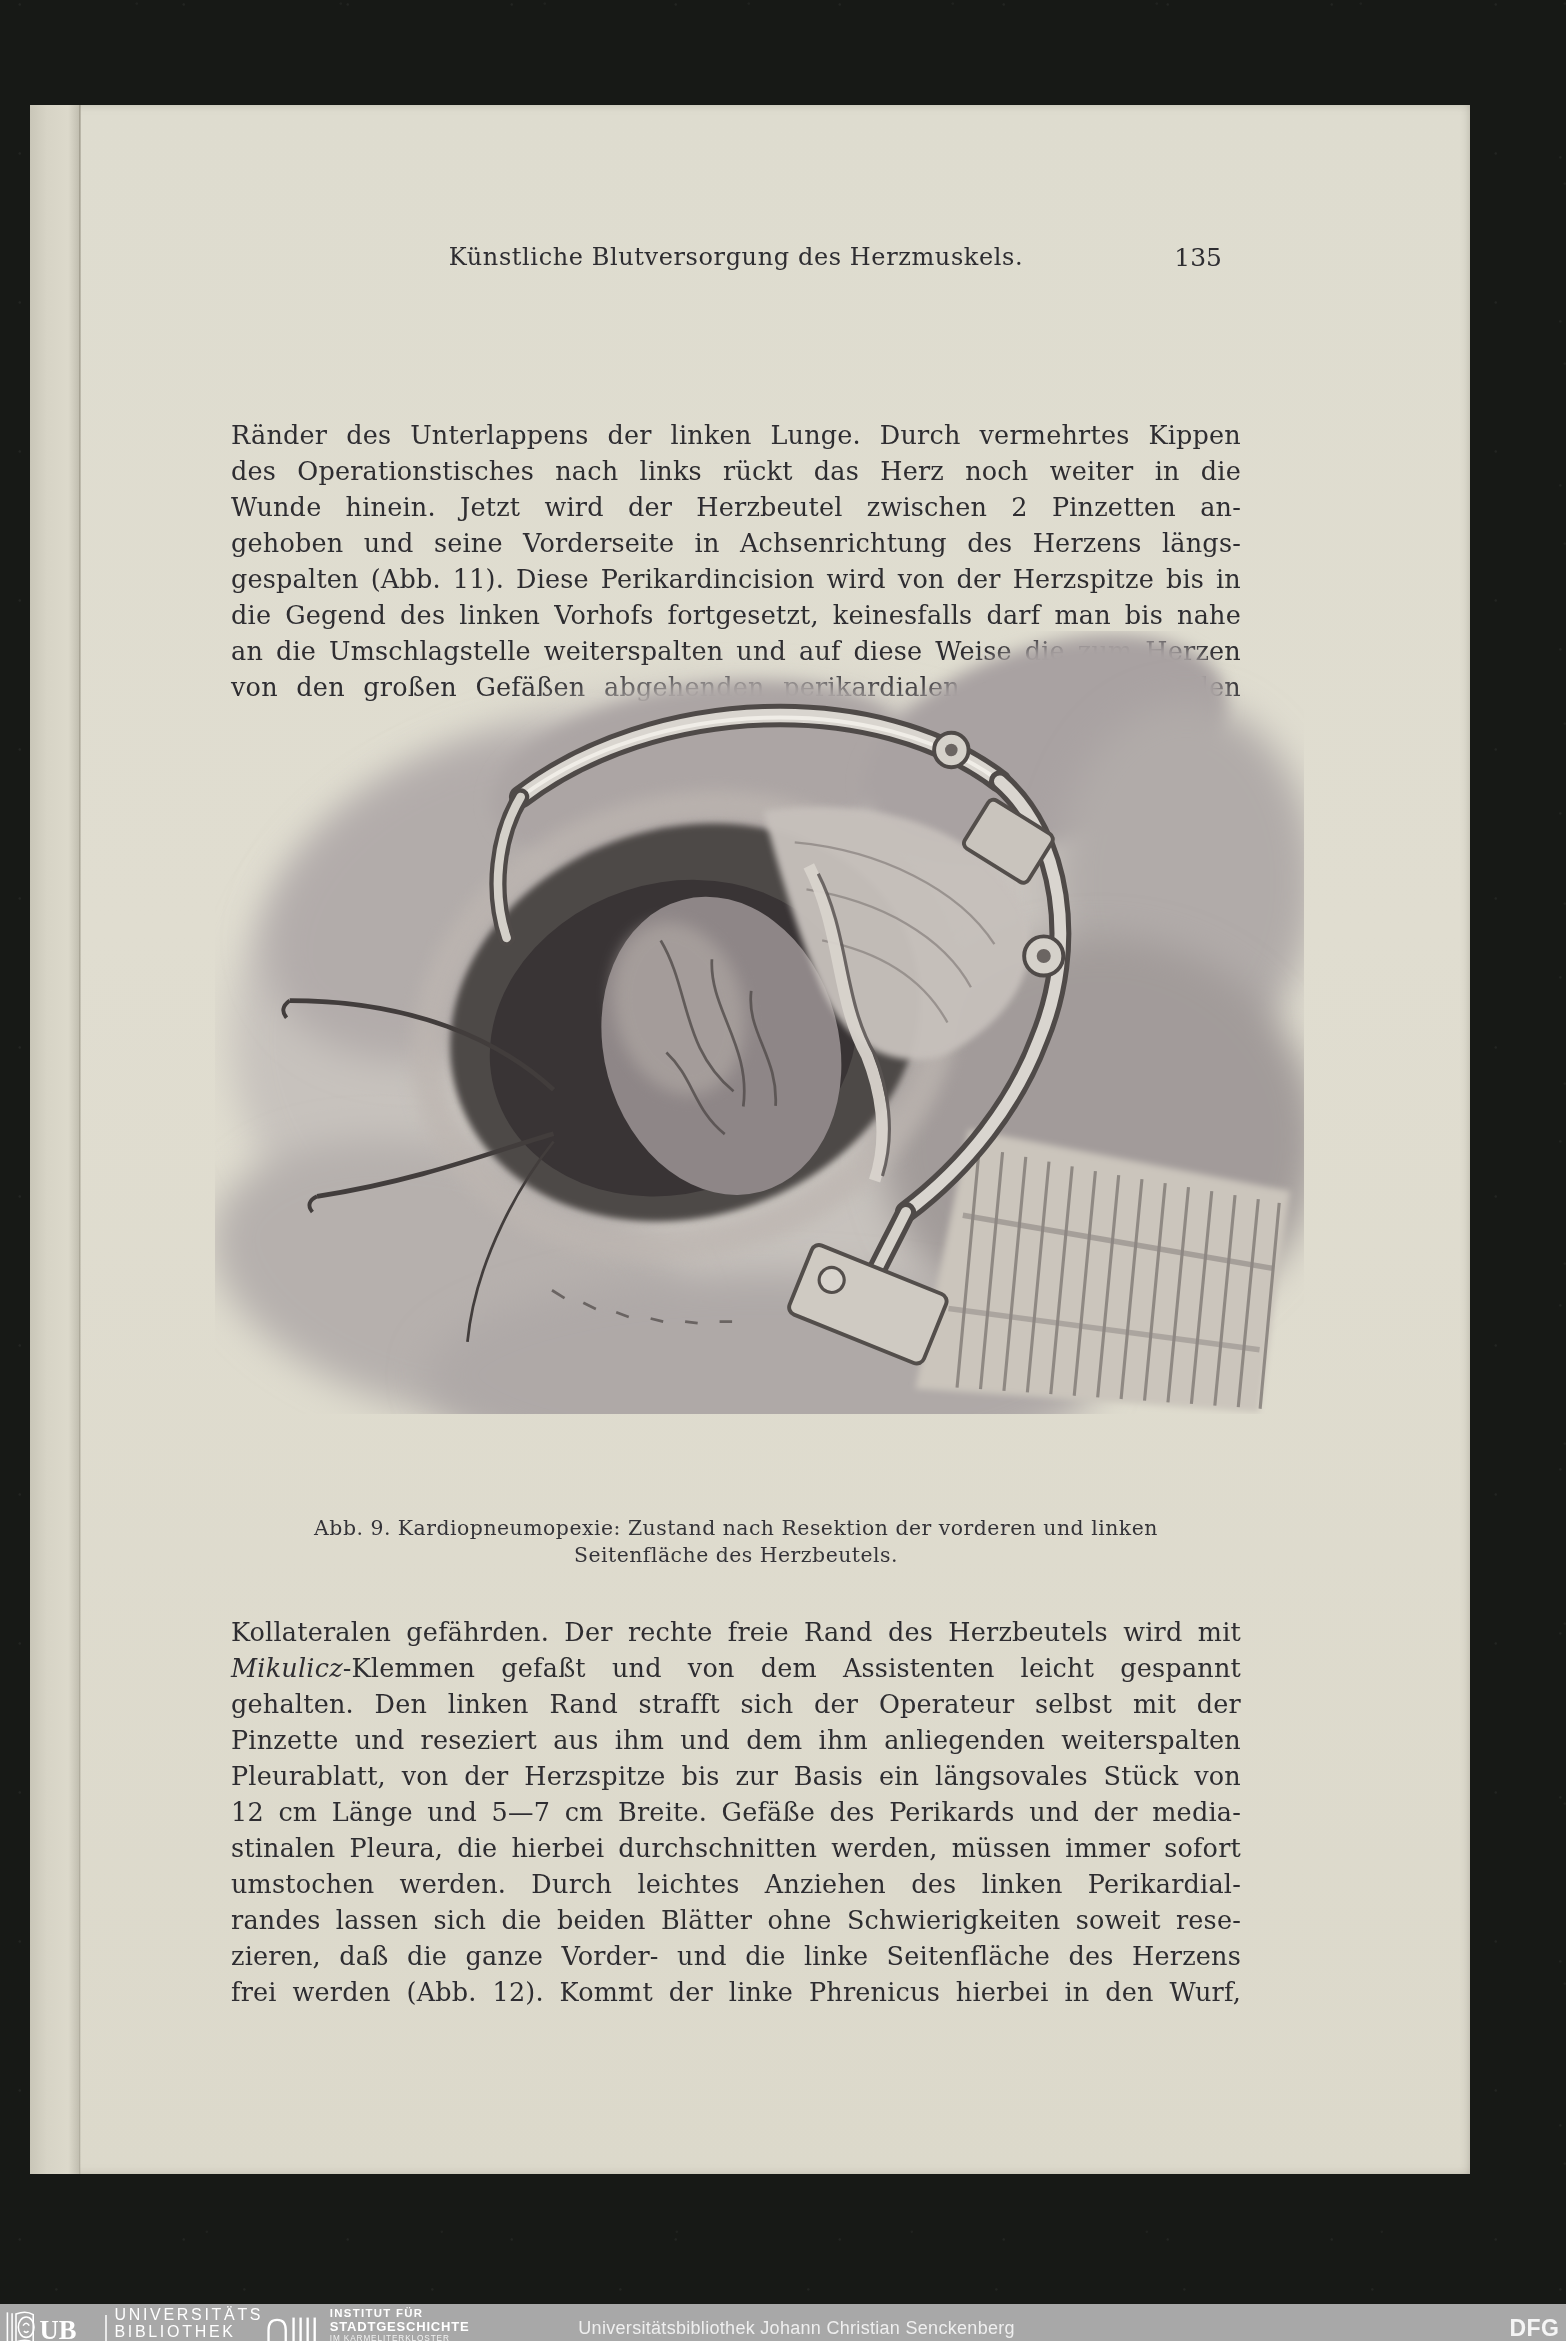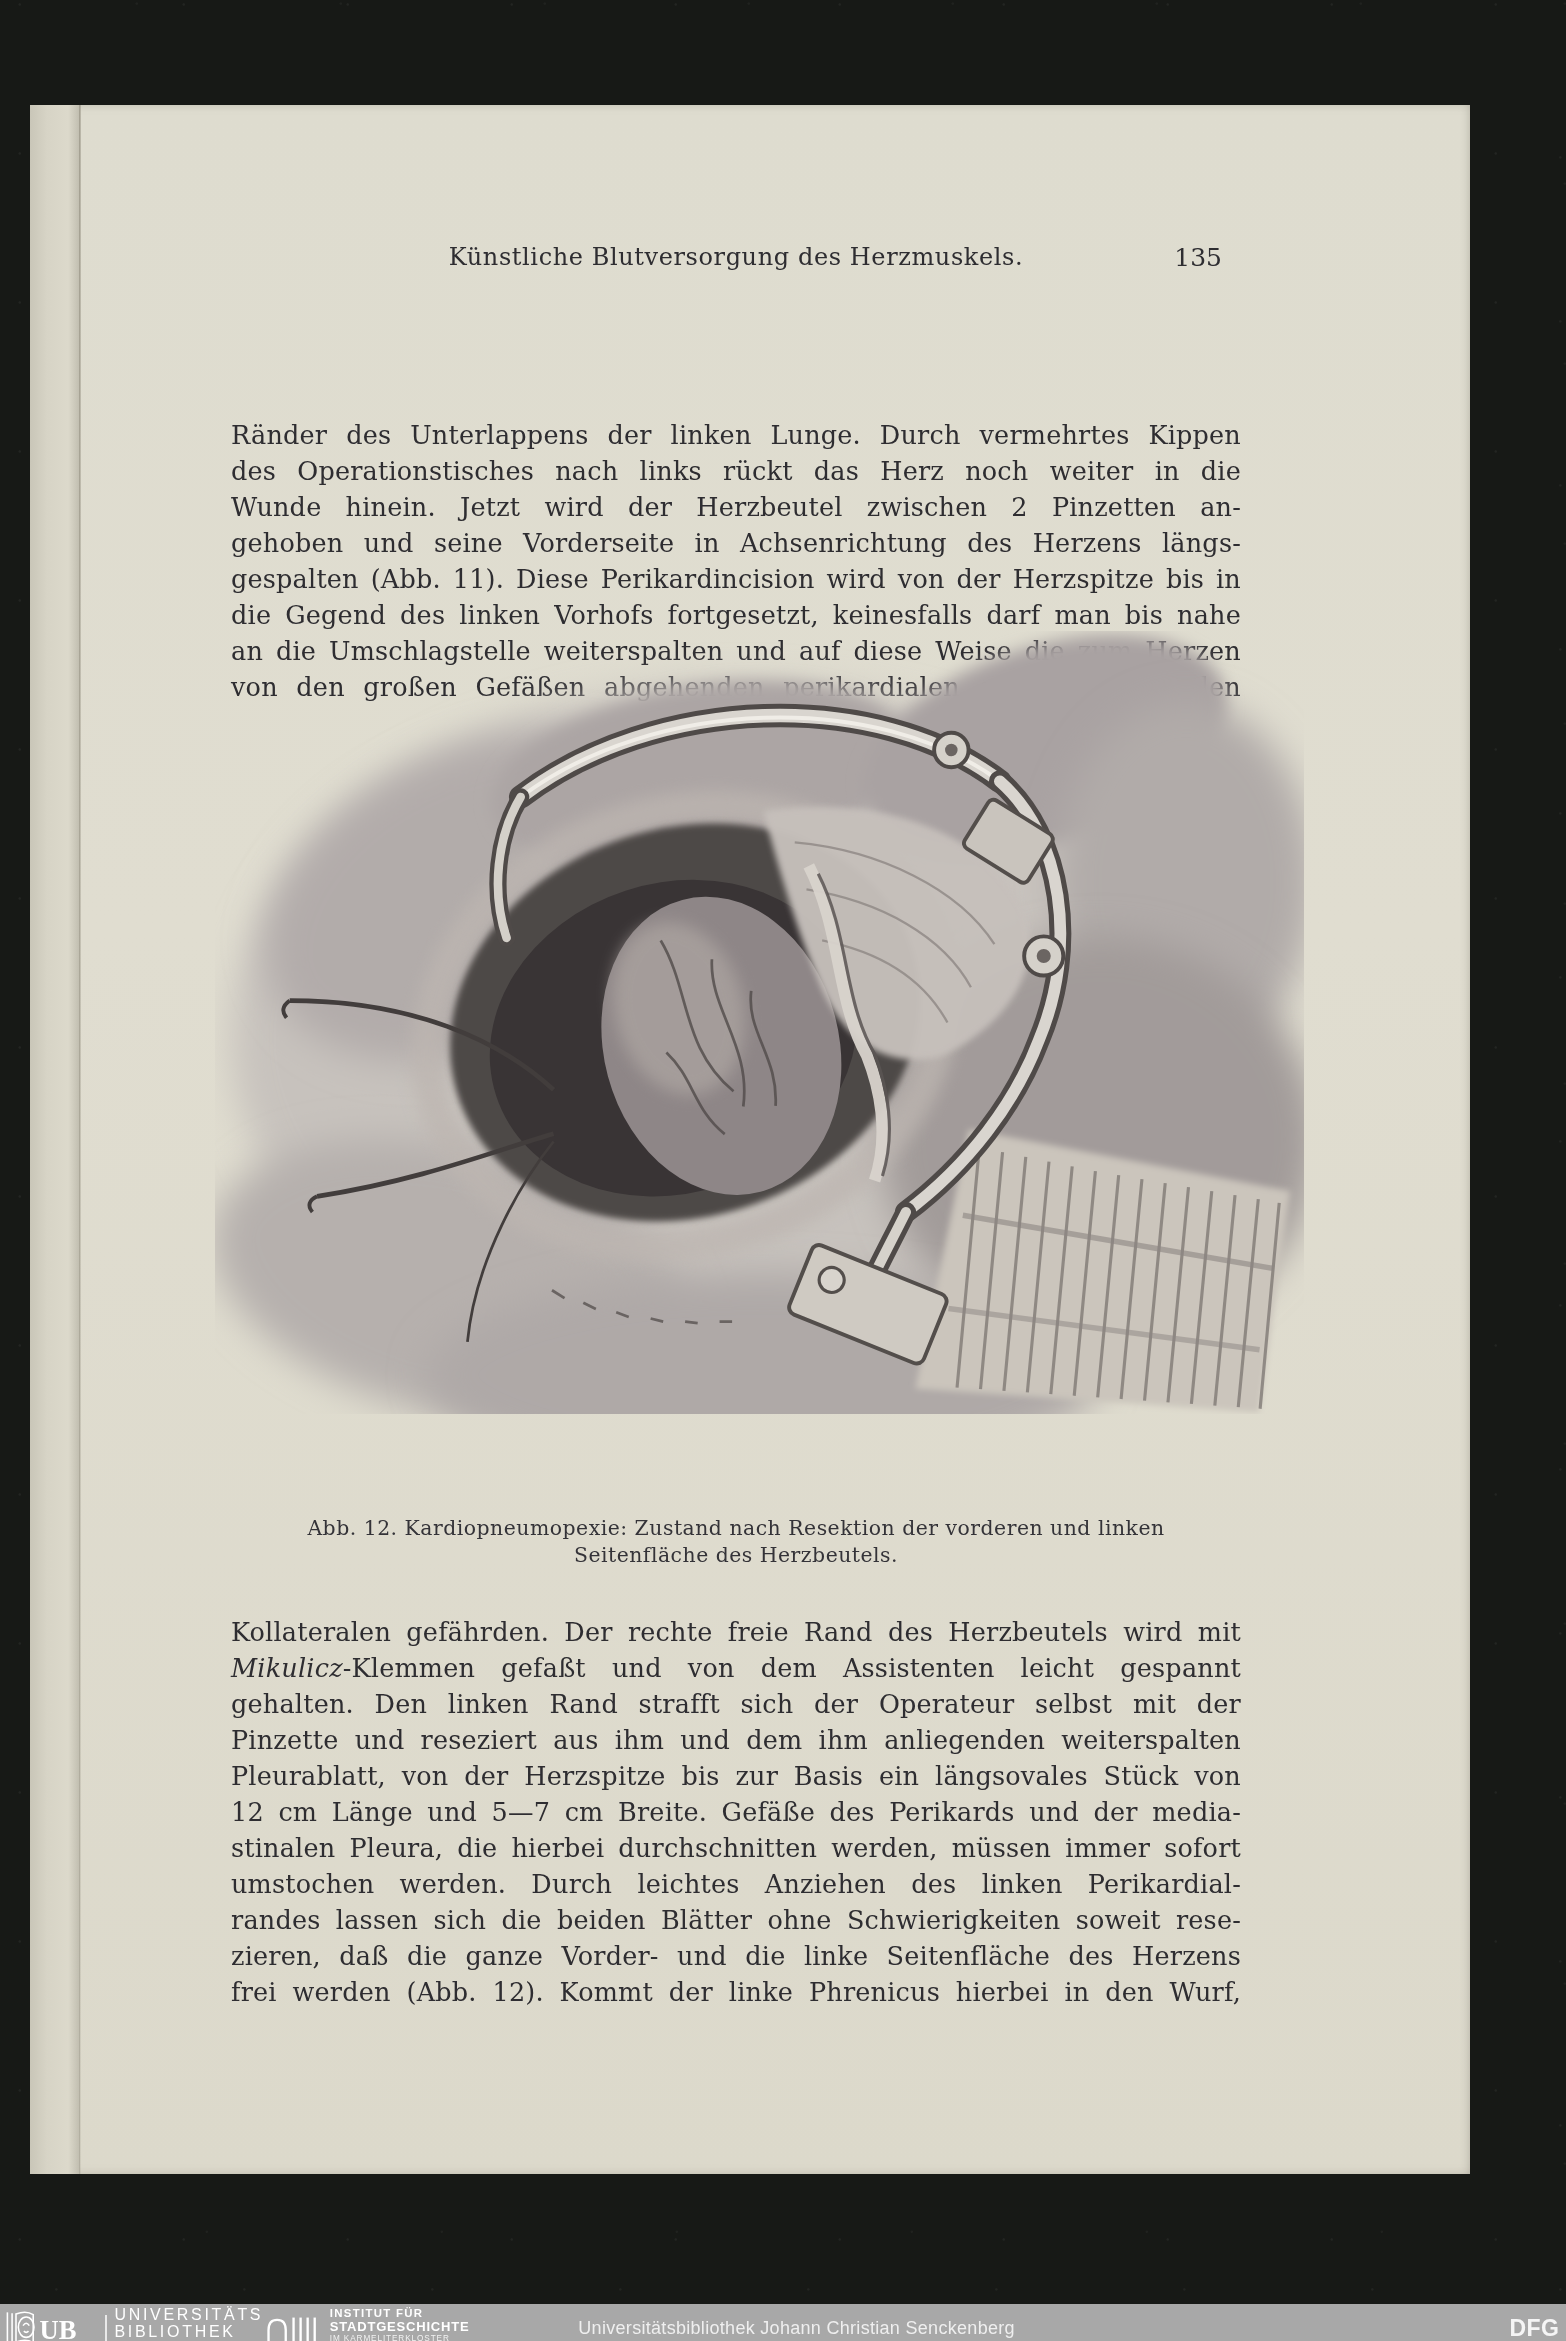--- a/index.html
+++ b/index.html
@@ -205,21 +205,21 @@
           <line x1="470" y1="858" x2="486" y2="866"></line>
         <line x1="512" y1="870" x2="528" y2="876"></line>
           <line x1="556" y1="878" x2="572" y2="882"></line>
         <line x1="600" y1="882" x2="616" y2="884"></line>
           <line x1="644" y1="882" x2="660" y2="882"></line>
       </g>
     </svg>
   </div>
 
   <div class="caption">
-    <span class="cline">Abb. 12.  Kardiopneumopexie: Zustand nach Resektion der vorderen und linken</span>
+    <span class="cline">Abb. 9.  Kardiopneumopexie: Zustand nach Resektion der vorderen und linken</span>
     <span class="cline">Seitenfläche des Herzbeutels.</span>
   </div>
 
   <div class="column para p2">
     <div class="tline">Kollateralen gefährden.  Der rechte freie Rand des Herzbeutels wird mit</div>
     <div class="tline"><span class="ital">Mikulicz</span><span>-Klemmen gefaßt und von dem Assistenten leicht gespannt</span></div>
     <div class="tline">gehalten.  Den linken Rand strafft sich der Operateur selbst mit der</div>
     <div class="tline">Pinzette und reseziert aus ihm und dem ihm anliegenden weiterspalten</div>
     <div class="tline">Pleurablatt, von der Herzspitze bis zur Basis ein längsovales Stück von</div>
     <div class="tline">12 cm Länge und 5—7 cm Breite.  Gefäße des Perikards und der media-</div>

